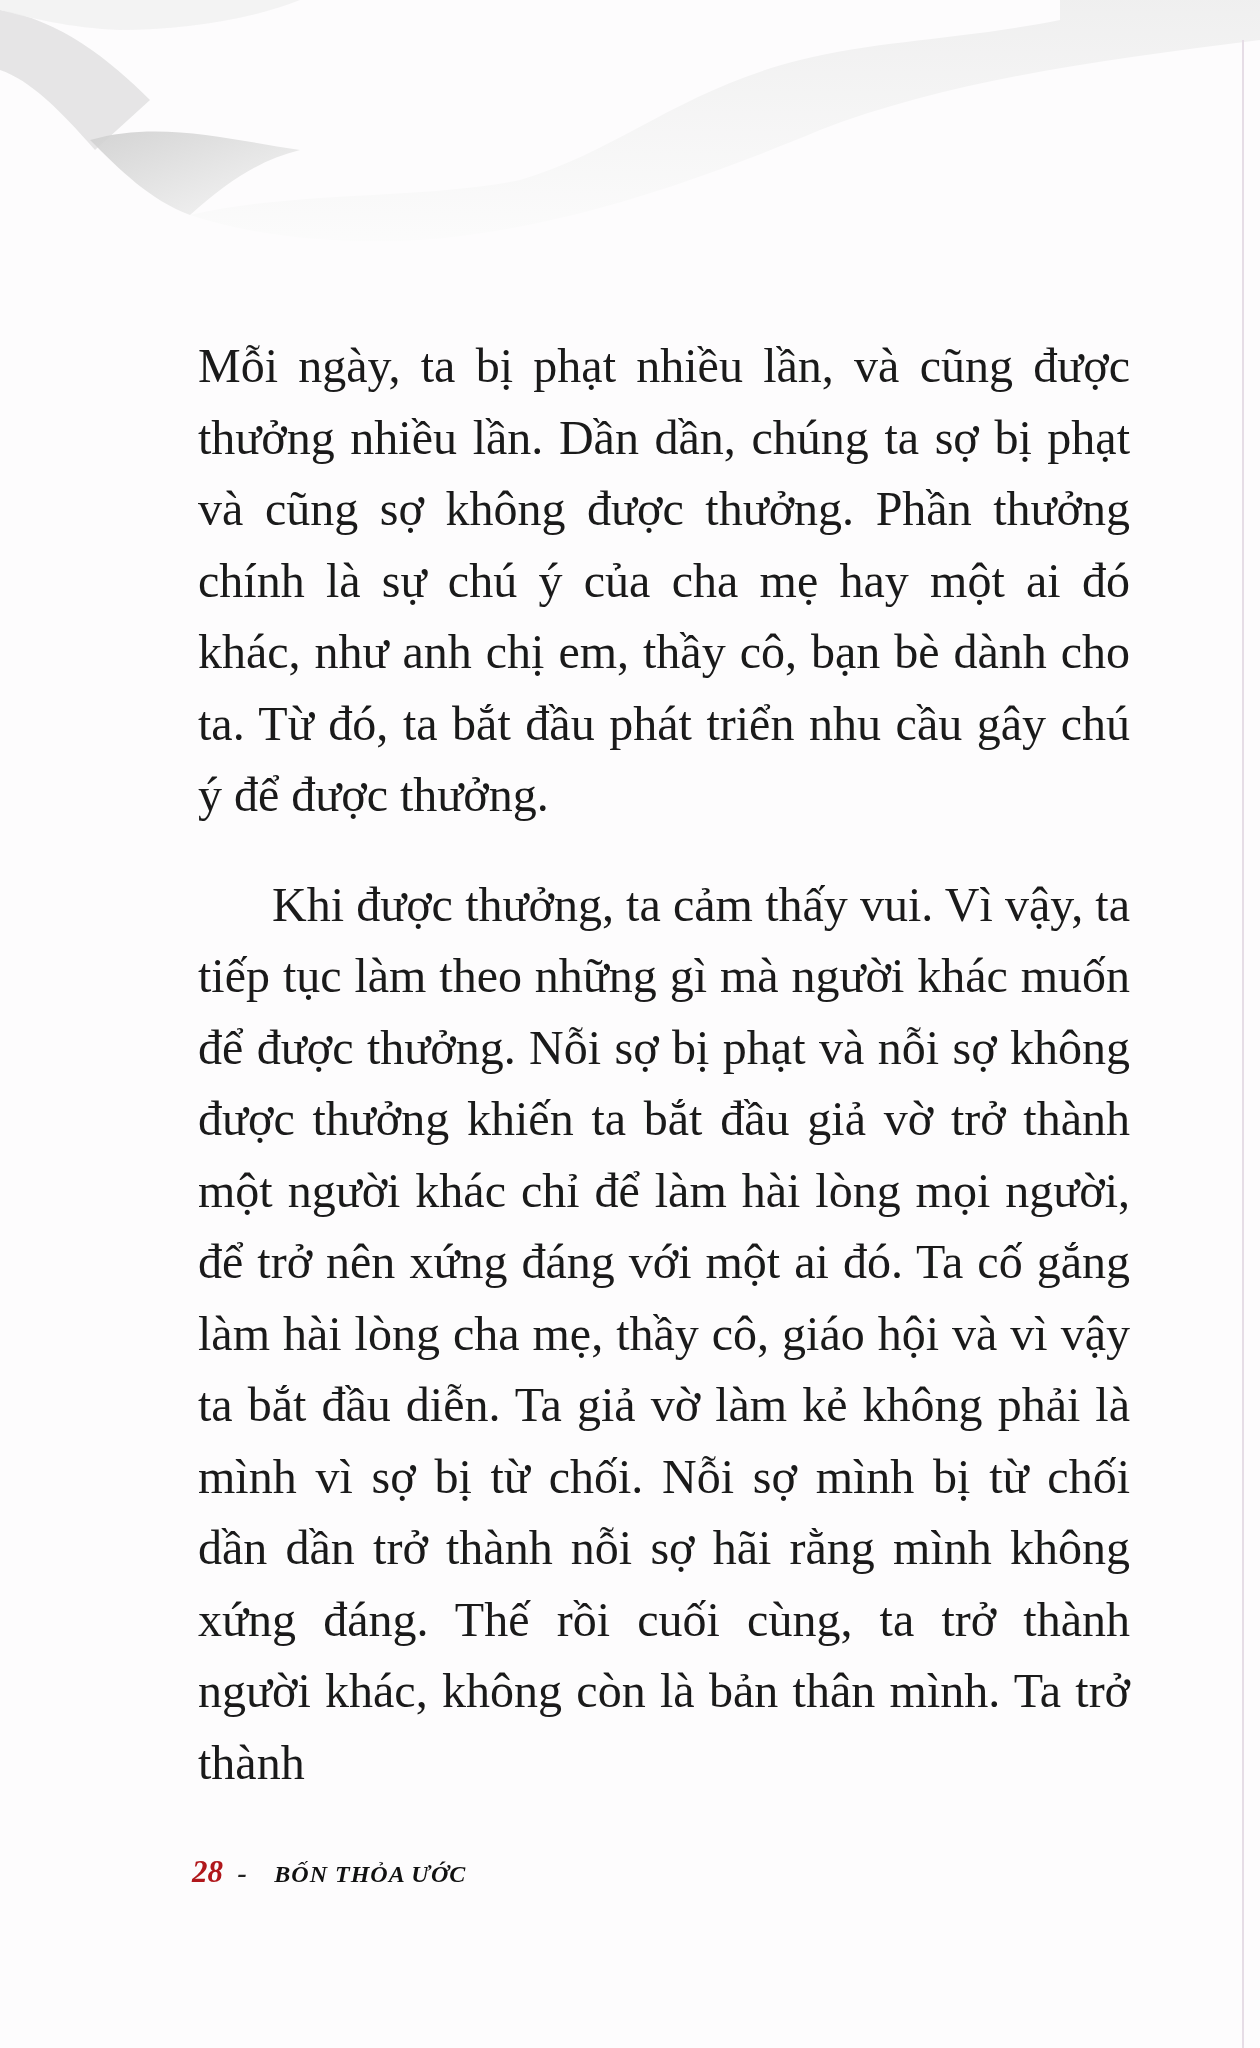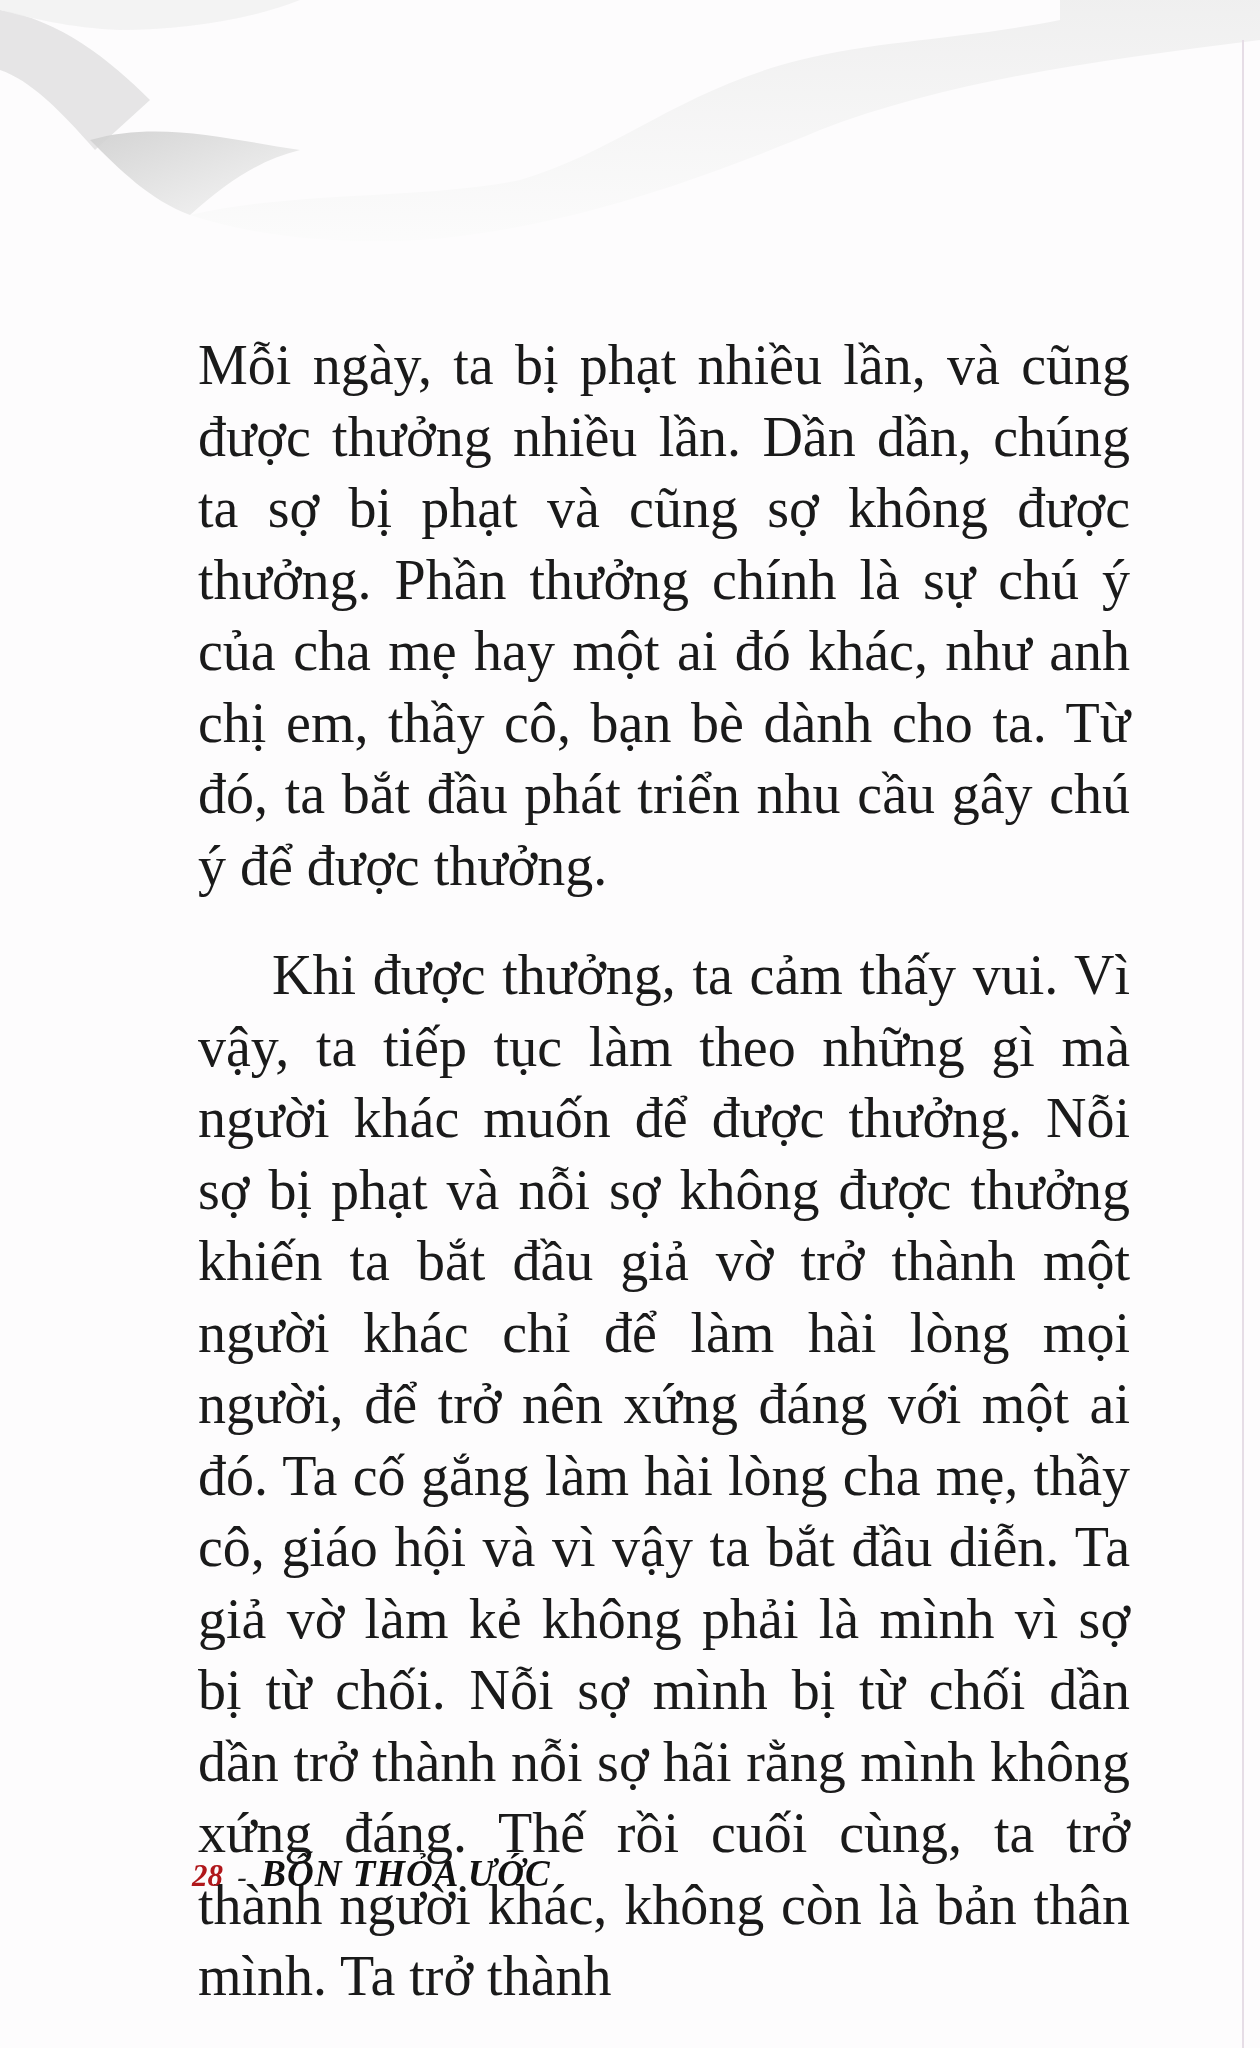--- a/index.html
+++ b/index.html
@@ -7,32 +7,32 @@
     width:1260px; height:2048px; position:relative; overflow:hidden;
     background:#fdfcfd;
     font-family:"DejaVu Serif","Liberation Serif",serif;
     color:#1a1a1a;
   }
   .art { position:absolute; left:0; top:0; width:1260px; height:300px; }
   .edge-line { position:absolute; left:1242px; top:40px; width:2px; height:2008px; background:#e6dde6; }
   .body-text {
     position:absolute; left:198px; top:330px; width:932px;
     font-family:"Liberation Serif","DejaVu Serif",serif;
-    font-size:56px; line-height:71.5px; text-align:justify;
+    font-size:48px; line-height:71.5px; text-align:justify;
   }
   .body-text p { margin:0; }
   .body-text p + p { margin-top:38px; text-indent:74px; }
   .footer {
     position:absolute; left:192px; top:1852px;
     font-family:"Liberation Serif","DejaVu Serif",serif;
     font-style:italic; font-weight:bold; font-size:34px;
   }
   .footer .num { color:#b0171b; font-size:31px; }
   .footer .sep { color:#222; margin:0 6px; font-size:28px; }
-  .footer .title { color:#111; font-size:37px; letter-spacing:1px; }
+  .footer .title { color:#111; font-size:24px; letter-spacing:1px;margin-left:13px; }
 </style>
 </head>
 <body>
 
 <svg class="art" viewBox="0 0 1260 300" preserveAspectRatio="none">
   <defs>
     <linearGradient id="g1" x1="0" y1="0" x2="1" y2="1">
       <stop offset="0" stop-color="#cfcfcf"></stop>
       <stop offset="1" stop-color="#f6f6f6"></stop>
     </linearGradient>

